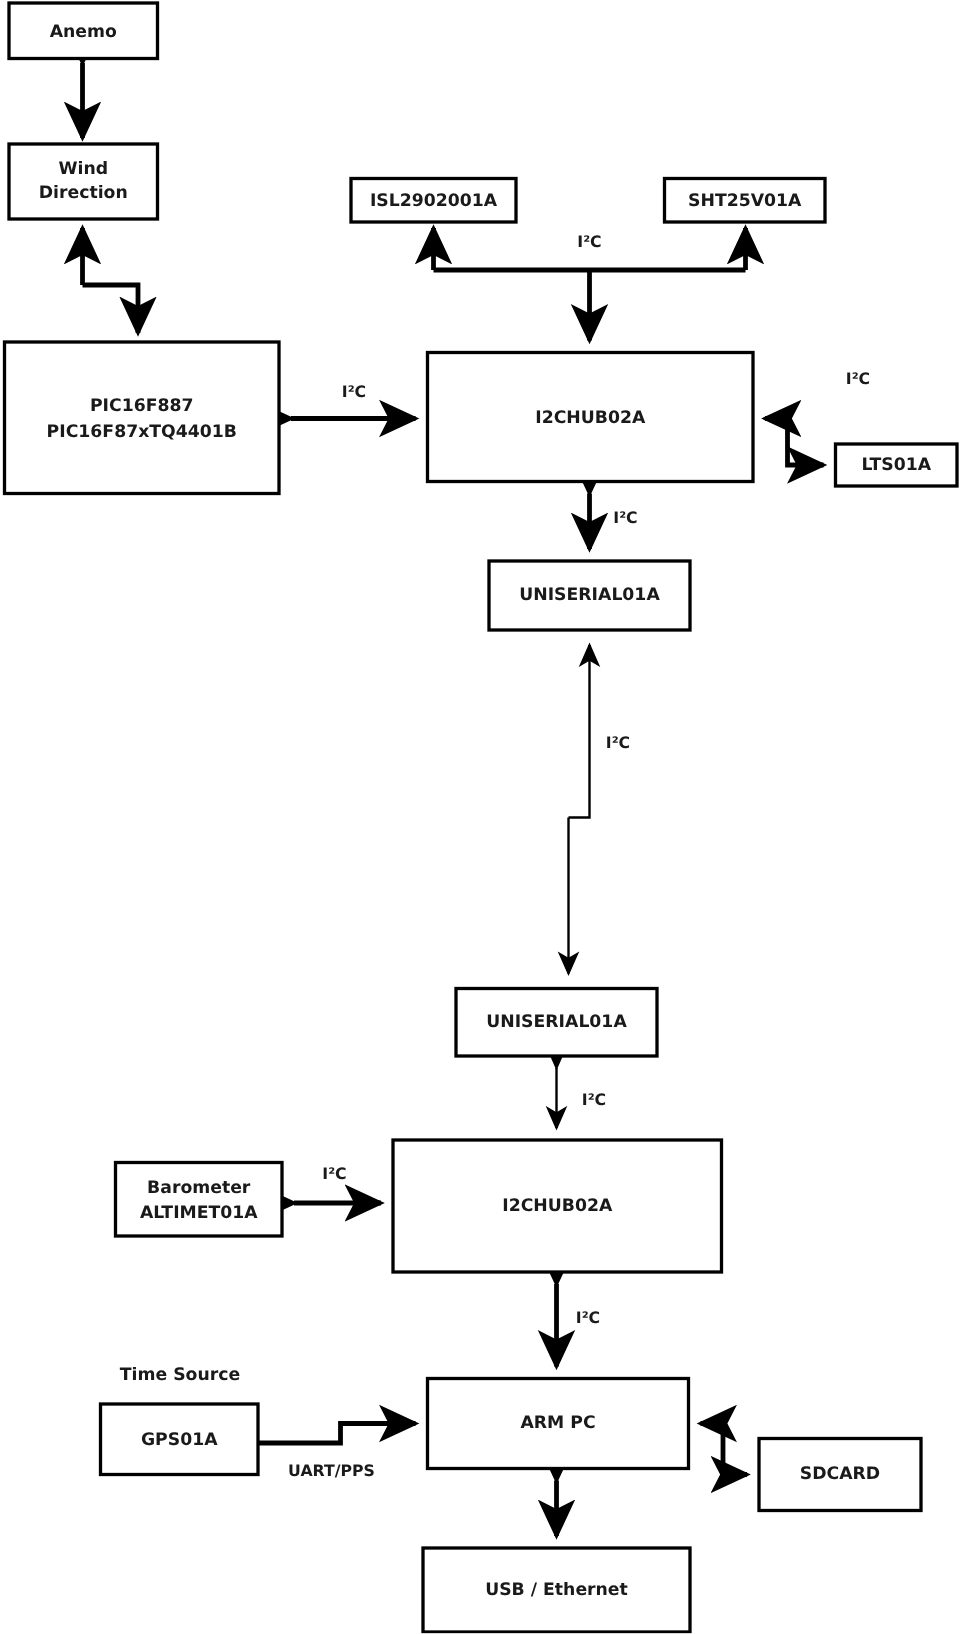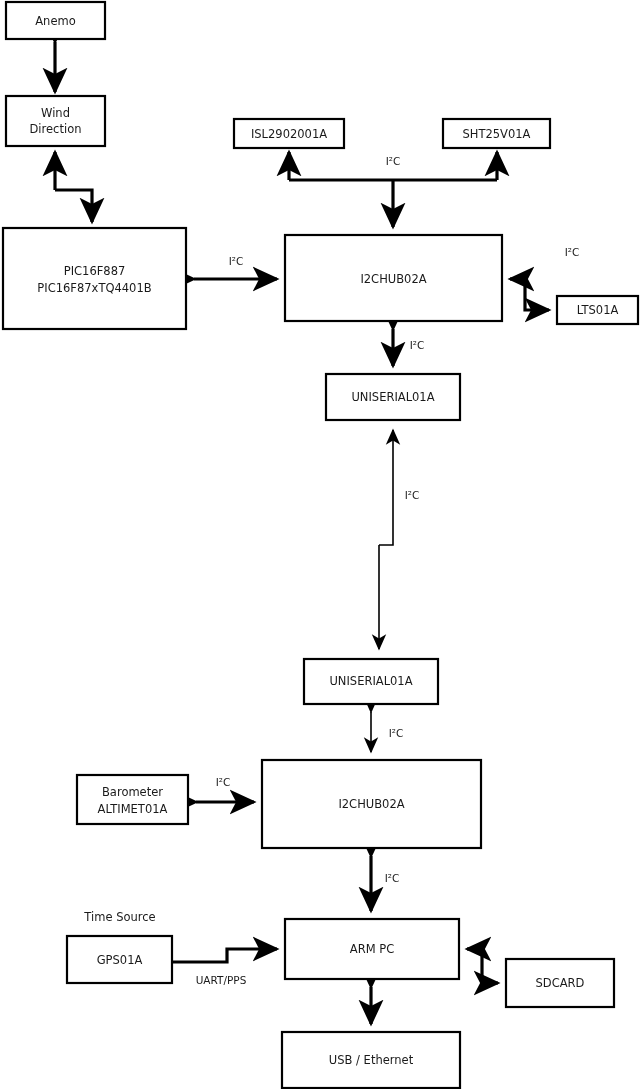--- a/index.html
+++ b/index.html
@@ -11,20 +11,21 @@
     width: 640px;
     height: 1089px;
     font-family: "DejaVu Sans", sans-serif;
     overflow: hidden;
   }
   #diagram-root {
     position: relative;
     width: 640px;
     height: 1089px;
     background: #ffffff;
+    font-weight: bold;
   }
   svg#diagram-svg {
     position: absolute;
     top: 0;
     left: 0;
     width: 640px;
     height: 1089px;
     display: block;
   }
   .node-rect {

